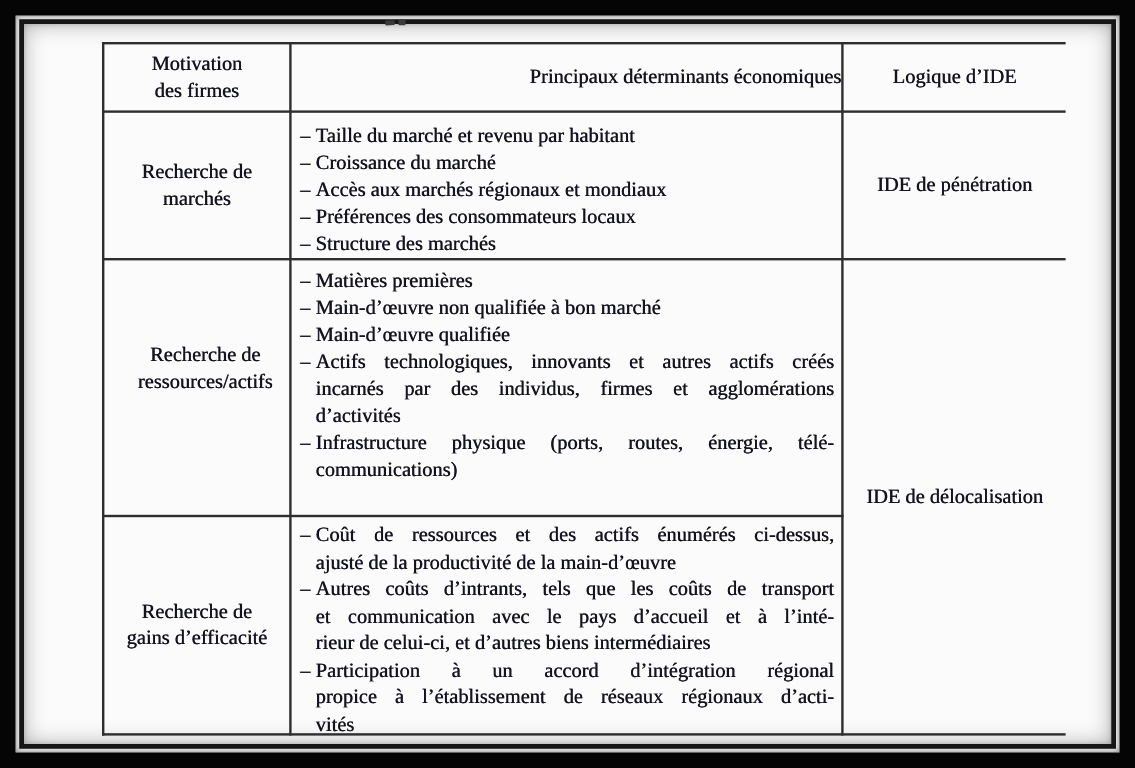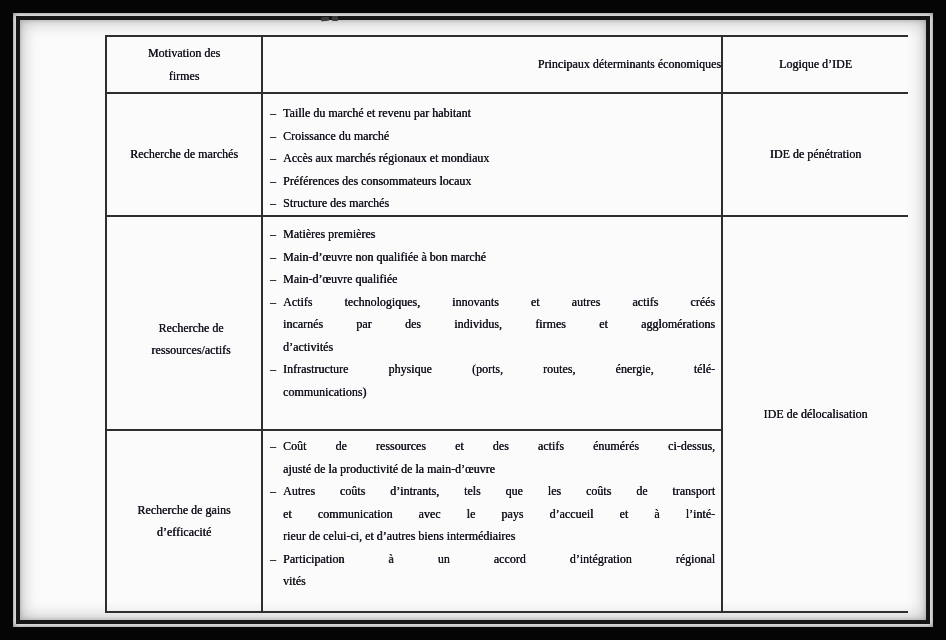--- a/index.html
+++ b/index.html
@@ -7,36 +7,36 @@
         font-family:"Liberation Serif","DejaVu Serif",serif;overflow:hidden;}
   .mat{position:absolute;inset:13px;background:#f2f2f2;
        box-shadow:inset 0 0 6px rgba(0,0,0,.5);}
   .content{position:absolute;inset:16px;border:4px solid #161616;background:var(--paper,#fbfbfb);
        box-shadow:inset 0 0 18px rgba(55,55,60,.38), inset 0 0 4px rgba(55,55,60,.28);}
   .artifact{position:absolute;background:#3a3a3a;border-radius:1px;}
   .a1{left:321px;top:17px;width:8px;height:4px;transform:rotate(-3deg);}
   .a2{left:332px;top:16px;width:6px;height:5px;}
 
   .table{position:absolute;left:85px;top:35px;width:803px;height:578px;
-         color:var(--ink,#14141f);font-size:12px;
-         text-shadow:0.35px 0 0 currentColor;margin-left:20px;}
+         color:var(--ink,#14141f);font-size:17px;
+         text-shadow:0.35px 0 0 currentColor;}
   .hl{position:absolute;left:0;height:2px;width:803px;background:var(--line,#2e2e2e);}
   .vl{position:absolute;top:0;width:2px;height:578px;background:var(--line,#2e2e2e);}
   #hl-top{top:0;} #hl-header{top:57px;} #hl-r1{top:180px;}
   #hl-r2{top:394px;width:618px;} #hl-bottom{top:576px;}
   #vl-left{left:0;} #vl-c1{left:156px;} #vl-c2{left:616px;}
 
   .cell{position:absolute;display:flex;align-items:center;justify-content:center;
         text-align:center;line-height:22.5px;}
   #h-mot{left:2px;top:2px;width:154px;height:55px;}
   #h-mot .wrap{max-width:96px;}
   #h-det{left:158px;top:2px;width:458px;height:55px;justify-content:flex-end;}
   #h-log{left:618px;top:2px;width:185px;height:55px;}
   #m1{left:2px;top:59px;width:154px;height:121px;}
-  #m2{left:2px;top:198px;width:168px;height:212px;}
+  #m2{left:2px;top:166px;width:168px;height:212px;}
   #m3{left:2px;top:396px;width:154px;height:180px;border-radius:23px;}
   .cmot .wrap{max-width:124px;}
   #l1{left:618px;top:59px;width:185px;height:121px;}
   #l23{left:618px;top:182px;width:185px;height:394px;}
   .det{position:absolute;left:165px;width:445px;text-align:left;line-height:22.5px;}
   #d1{top:59px;padding-top:8px;} #d2{top:182px;padding-top:6px;} #d3{top:396px;padding-top:4px;}
   .bullet{position:relative;padding-left:13px;}
   .dash{position:absolute;left:0;top:0;}
   .ln{text-align:left;min-height:22.5px;}
   .ln.j{text-align:justify;text-align-last:justify;text-justify:inter-word;}
@@ -136,20 +136,21 @@
         </div>
         <div class="bullet">
           <span class="dash">–</span>
           <div class="ln j">Autres coûts d’intrants, tels que les coûts de transport</div>
           <div class="ln j">et communication avec le pays d’accueil et à l’inté-</div>
           <div class="ln">rieur de celui-ci, et d’autres biens intermédiaires</div>
         </div>
         <div class="bullet">
           <span class="dash">–</span>
           <div class="ln j">Participation à un accord d’intégration régional</div>
+          <div class="ln j">propice à l’établissement de réseaux régionaux d’acti-</div>
           <div class="ln">vités</div>
         </div>
       </div>
 
     <div class="cell" id="l1">
       <span>
         <span>IDE </span><span class="it">de pénétration</span>
       </span>
     </div>
     <div class="cell" id="l23">

